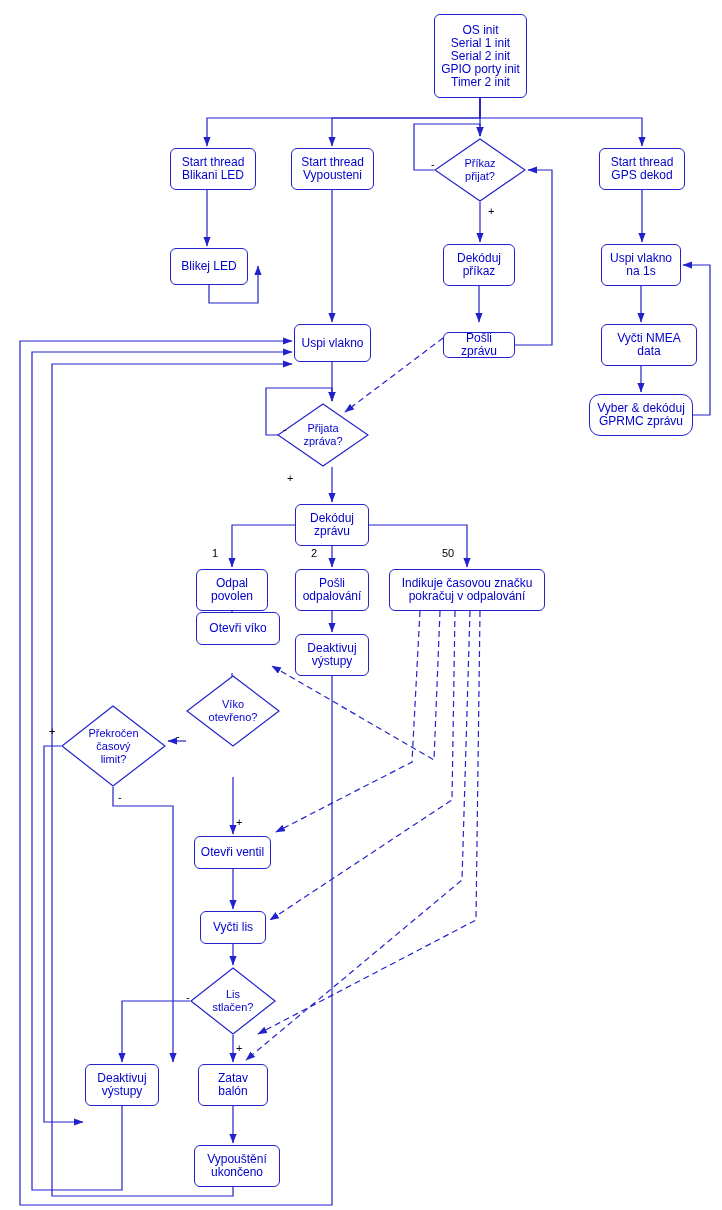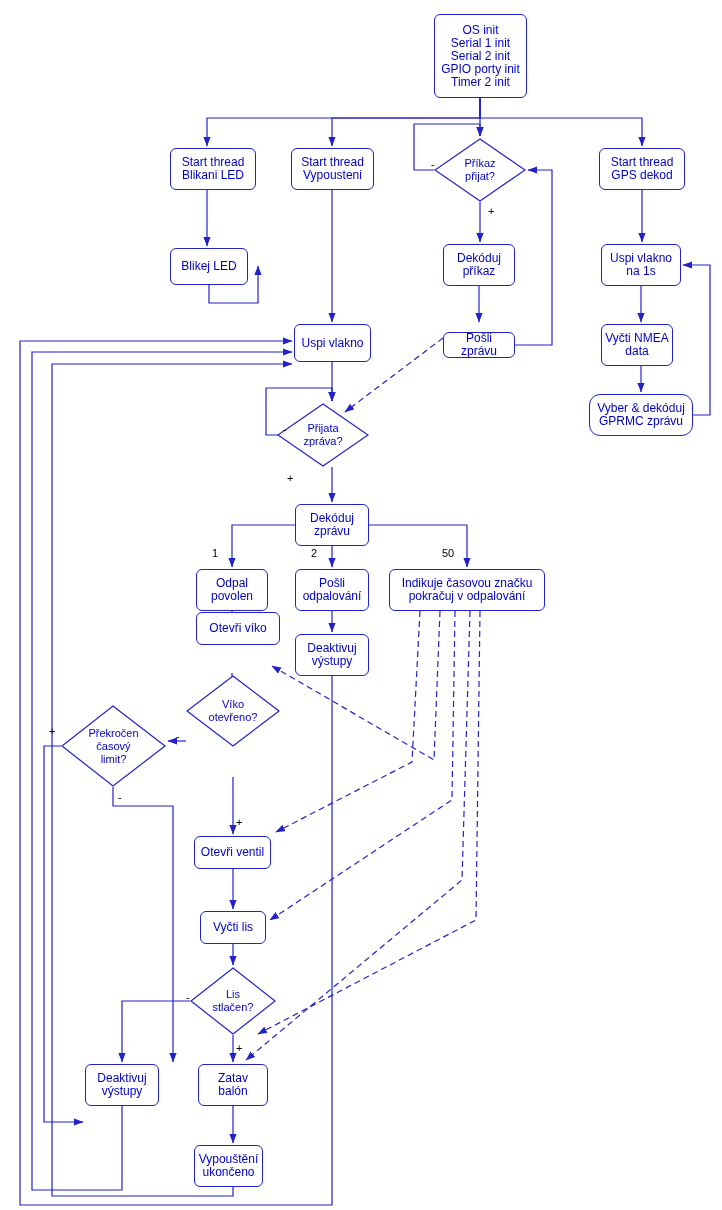--- a/index.html
+++ b/index.html
@@ -162,42 +162,42 @@
   <div class="node box" style="left:599px;top:148px;width:86px;height:42px;">Start thread
 GPS dekod</div>
   <div class="node box" style="left:170px;top:248px;width:78px;height:37px;">Blikej LED</div>
   <div class="node box" style="left:443px;top:244px;width:72px;height:42px;">Dekóduj
 příkaz</div>
   <div class="node box" style="left:601px;top:244px;width:80px;height:42px;">Uspi vlakno
 na 1s</div>
   <div class="node box" style="left:443px;top:332px;width:72px;height:26px;">Pošli
 zprávu</div>
   <div class="node box" style="left:294px;top:324px;width:77px;height:38px;">Uspi vlakno</div>
-  <div class="node box" style="left:601px;top:324px;width:72px;height:42px;">Vyčti NMEA
+  <div class="node box" style="left:601px;top:324px;width:96px;height:42px;">Vyčti NMEA
 data</div>
   <div class="node box" style="left:589px;top:394px;width:104px;height:42px;border-radius:11px;">Vyber &amp; dekóduj
 GPRMC zprávu</div>
   <div class="node box" style="left:295px;top:504px;width:74px;height:42px;">Dekóduj
 zprávu</div>
   <div class="node box" style="left:196px;top:569px;width:72px;height:42px;">Odpal
 povolen</div>
   <div class="node box" style="left:295px;top:569px;width:74px;height:42px;">Pošli
 odpalování</div>
   <div class="node box" style="left:389px;top:569px;width:156px;height:42px;text-align:center;">Indikuje časovou značku
 pokračuj v odpalování</div>
   <div class="node box" style="left:196px;top:612px;width:84px;height:33px;">Otevři víko</div>
   <div class="node box" style="left:295px;top:634px;width:74px;height:42px;">Deaktivuj
 výstupy</div>
   <div class="node box" style="left:194px;top:836px;width:77px;height:33px;">Otevři ventil</div>
   <div class="node box" style="left:200px;top:911px;width:66px;height:33px;">Vyčti lis</div>
   <div class="node box" style="left:85px;top:1064px;width:74px;height:42px;">Deaktivuj
 výstupy</div>
   <div class="node box" style="left:198px;top:1064px;width:70px;height:42px;">Zatav
 balón</div>
-  <div class="node box" style="left:194px;top:1145px;width:69px;height:42px;">Vypouštění
+  <div class="node box" style="left:194px;top:1145px;width:86px;height:42px;">Vypouštění
 ukončeno</div>
 
   <div class="diamond-wrap" style="left:434px;top:138px;width:92px;height:64px;">
     <svg width="92" height="64" viewBox="0 0 92 64">
       <polygon points="46,1 91,32 46,63 1,32" fill="#ffffff" stroke="#2222cc" stroke-width="1.2"></polygon>
     </svg>
     <div class="diamond-label">Příkaz
 přijat?</div>
   </div>
 

